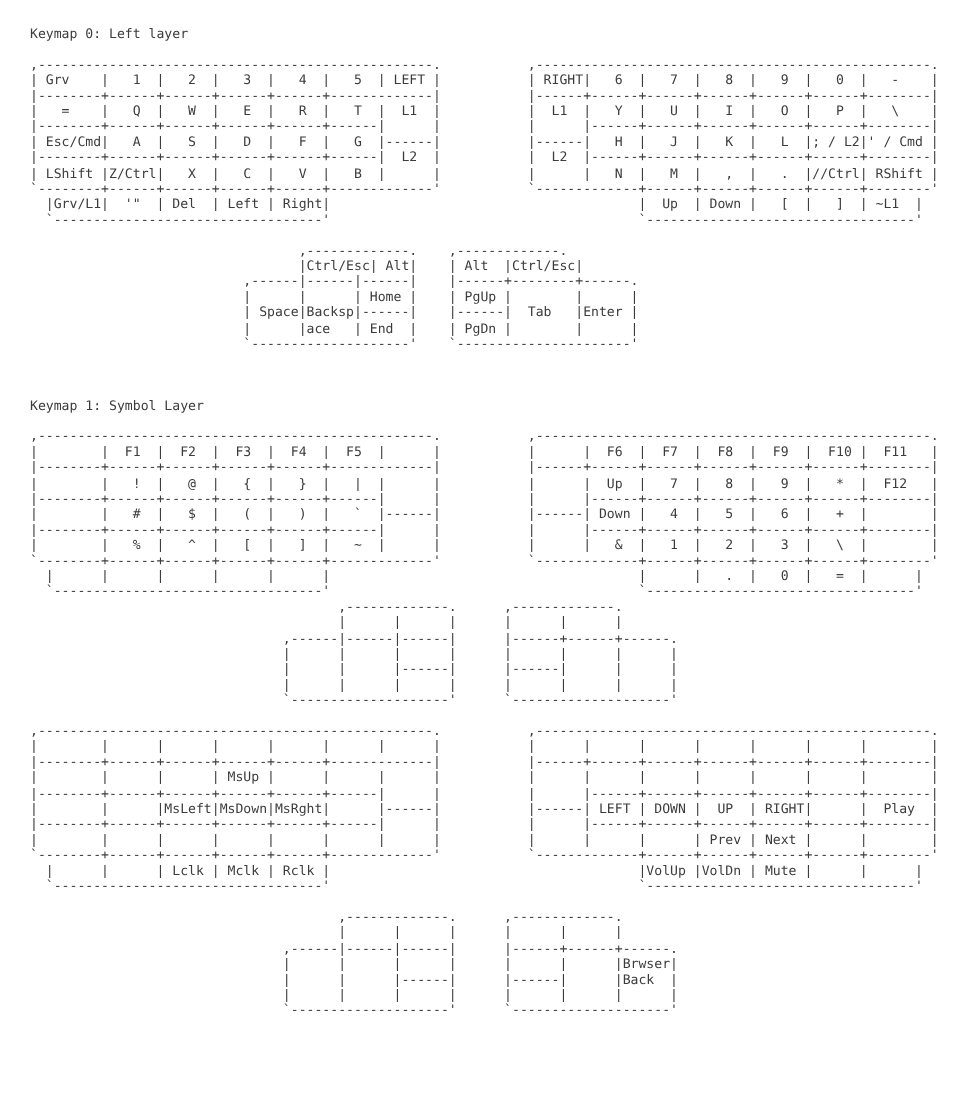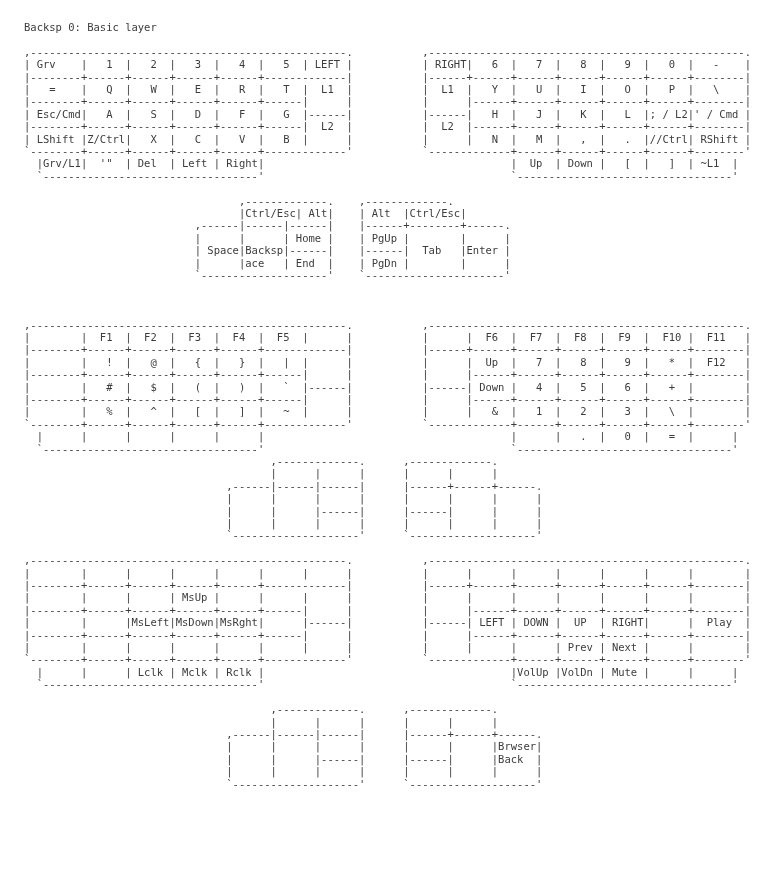--- a/index.html
+++ b/index.html
@@ -29,21 +29,21 @@
   }
   .gap-large { margin-top: 37px; }
   .gap-small { margin-top: 12.4px; }
 </style>
 </head>
 <body style="background: rgb(255, 255, 255); color: rgb(60, 60, 60);">
 
 <div class="doc">
 
   <section class="keymap-section">
-    <div class="keymap-title">Backsp 0: Basic layer</div>
+    <div class="keymap-title">Keymap 0: Left layer</div>
     <pre class="keymap-art">,--------------------------------------------------.           ,--------------------------------------------------.
 | Grv    |   1  |   2  |   3  |   4  |   5  | LEFT |           | RIGHT|   6  |   7  |   8  |   9  |   0  |   -    |
 |--------+------+------+------+------+-------------|           |------+------+------+------+------+------+--------|
 |   =    |   Q  |   W  |   E  |   R  |   T  |  L1  |           |  L1  |   Y  |   U  |   I  |   O  |   P  |   \    |
 |--------+------+------+------+------+------|      |           |      |------+------+------+------+------+--------|
 | Esc/Cmd|   A  |   S  |   D  |   F  |   G  |------|           |------|   H  |   J  |   K  |   L  |; / L2|' / Cmd |
 |--------+------+------+------+------+------|  L2  |           |  L2  |------+------+------+------+------+--------|
 | LShift |Z/Ctrl|   X  |   C  |   V  |   B  |      |           |      |   N  |   M  |   ,  |   .  |//Ctrl| RShift |
 `--------+------+------+------+------+-------------'           `-------------+------+------+------+------+--------'
   |Grv/L1|  '"  | Del  | Left | Right|                                       |  Up  | Down |   [  |   ]  | ~L1  |
@@ -52,20 +52,21 @@
                                   ,-------------.    ,-------------.
                                   |Ctrl/Esc| Alt|    | Alt  |Ctrl/Esc|
                            ,------|------|------|    |------+--------+------.
                            |      |      | Home |    | PgUp |        |      |
                            | Space|Backsp|------|    |------|  Tab   |Enter |
                            |      |ace   | End  |    | PgDn |        |      |
                            `--------------------'    `----------------------'</pre>
   </section>
 
   <section class="keymap-section gap-large">
+    <div class="keymap-title">Keymap 1: Symbol Layer</div>
     <pre class="keymap-art">,--------------------------------------------------.           ,--------------------------------------------------.
 |        |  F1  |  F2  |  F3  |  F4  |  F5  |      |           |      |  F6  |  F7  |  F8  |  F9  |  F10 |  F11   |
 |--------+------+------+------+------+-------------|           |------+------+------+------+------+------+--------|
 |        |   !  |   @  |   {  |   }  |   |  |      |           |      |  Up  |   7  |   8  |   9  |   *  |  F12   |
 |--------+------+------+------+------+------|      |           |      |------+------+------+------+------+--------|
 |        |   #  |   $  |   (  |   )  |   `  |------|           |------| Down |   4  |   5  |   6  |   +  |        |
 |--------+------+------+------+------+------|      |           |      |------+------+------+------+------+--------|
 |        |   %  |   ^  |   [  |   ]  |   ~  |      |           |      |   &amp;  |   1  |   2  |   3  |   \  |        |
 `--------+------+------+------+------+-------------'           `-------------+------+------+------+------+--------'
   |      |      |      |      |      |                                       |      |   .  |   0  |   =  |      |

